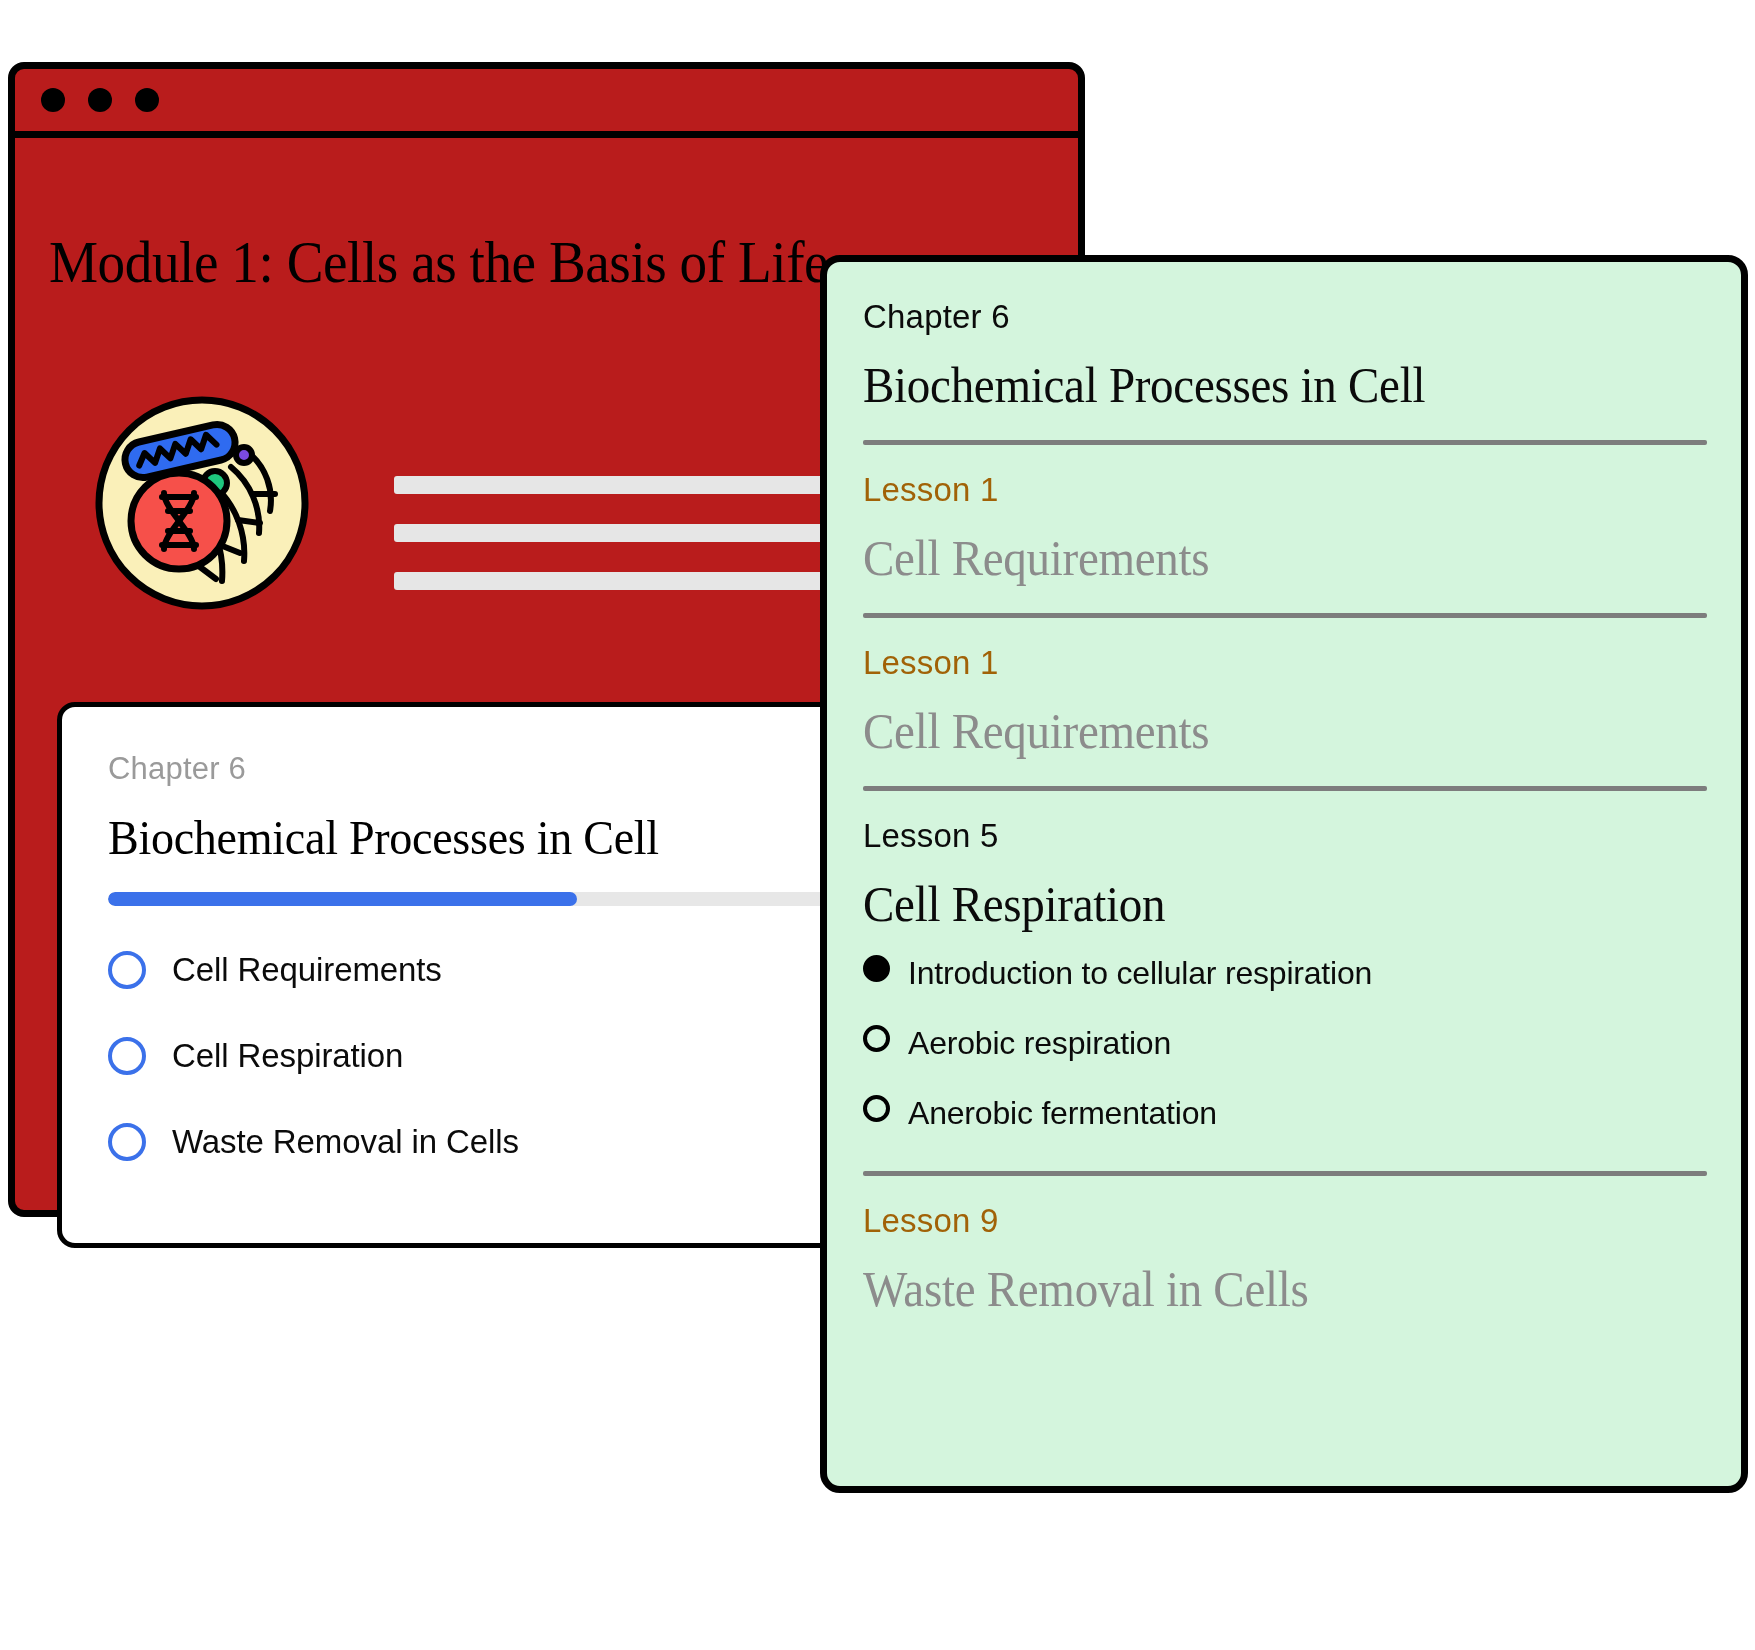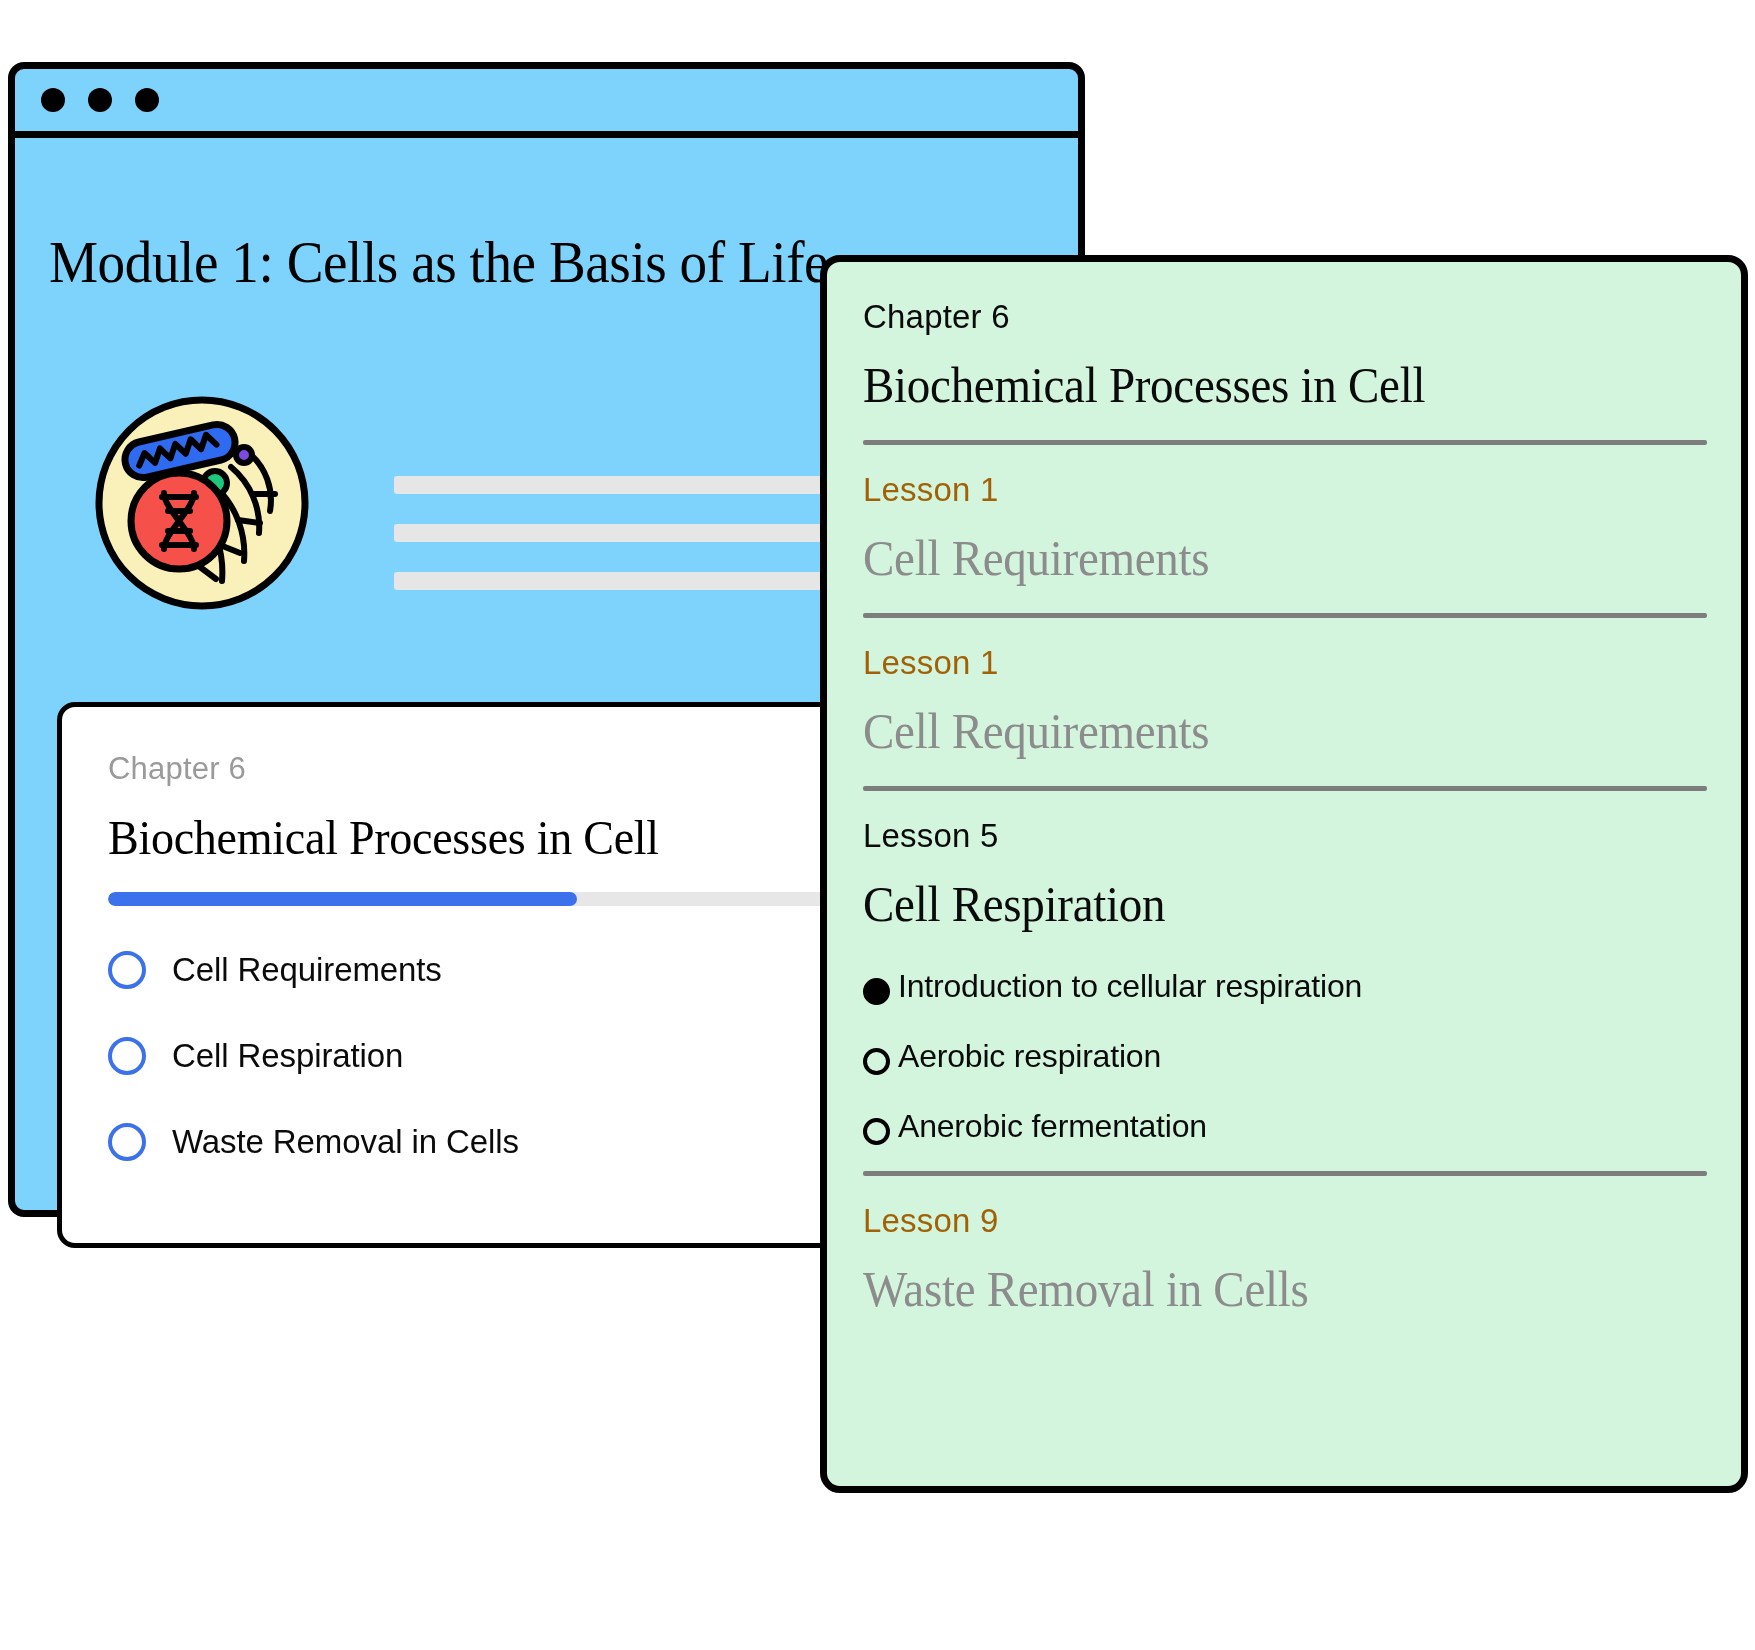--- a/index.html
+++ b/index.html
@@ -16,21 +16,21 @@
     -webkit-font-smoothing: antialiased;
   }
 
   
   #browser-window {
     position: absolute;
     left: 8px;
     top: 62px;
     width: 1077px;
     height: 1155px;
-    background: #7dd3fc;
+    background: #b91c1c;
     border: 7px solid #000000;
     border-radius: 16px;
     box-sizing: border-box;
     z-index: 1;
     text-decoration: underline;
   }
   #titlebar {
     position: absolute;
     left: 0;
     top: 0;
@@ -203,22 +203,22 @@
   .gp-divider {
     height: 5px;
     background: #7d7d7d;
     margin: 26px 0 26px 0;
     border-radius: 2px;
   }
   .gp-section { }
   .gp-sublist { margin-top: 22px; }
   .sub-row {
     display: flex;
-    align-items: flex-end;
-    gap: 8px;
+    align-items: flex-start;
+    gap: 18px;
     height: 50px;
     margin-bottom: 20px;
   }
   .sub-dot {
     width: 27px;
     height: 27px;
     border-radius: 50%;
     border: 4px solid #000000;
     box-sizing: border-box;
     flex: 0 0 auto;

